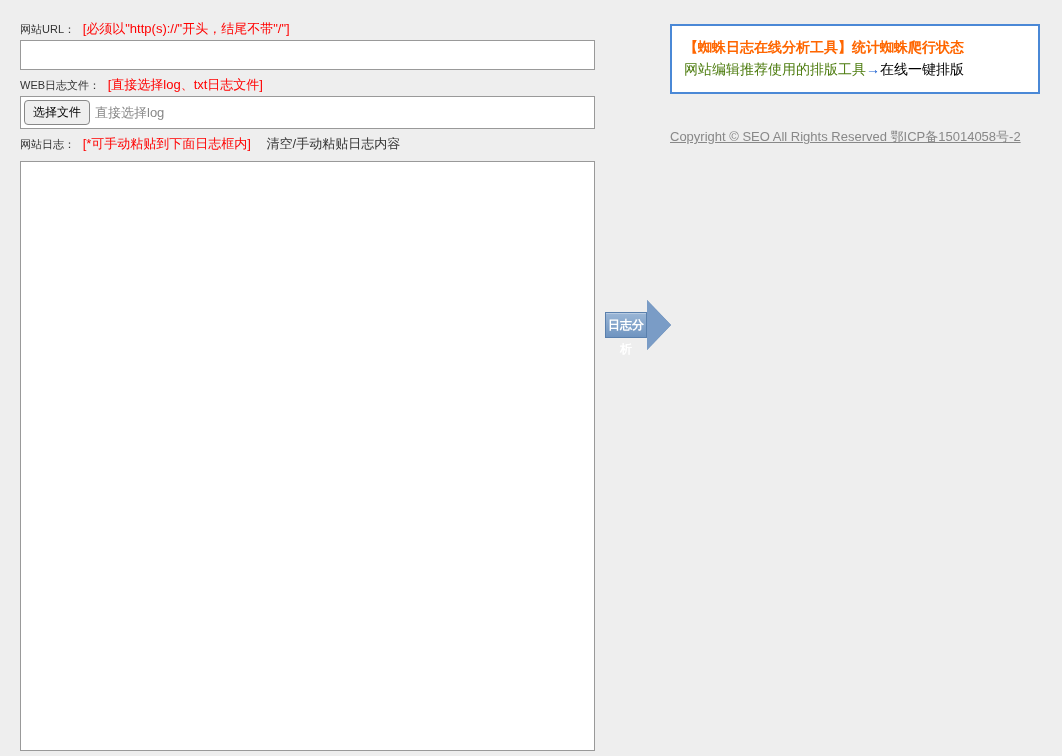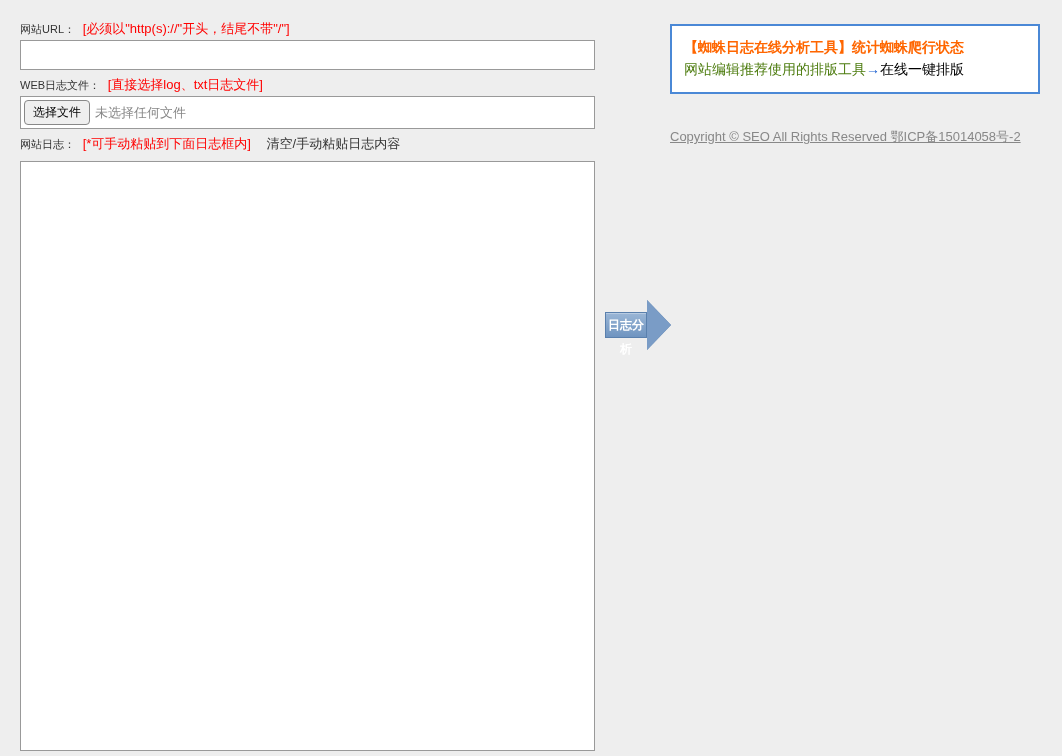--- a/index.html
+++ b/index.html
@@ -177,21 +177,21 @@
     <div class="row">
       <span class="label">网站URL：</span>
       <span class="hint">[必须以"http(s)://"开头，结尾不带"/"]</span>
       <input type="text" value="" style="">
     </div>
     <div class="row">
       <span class="label">WEB日志文件：</span>
       <span class="hint">[直接选择log、txt日志文件]</span>
       <div class="file-row">
         <button class="file-btn">选择文件</button>
-        <span class="file-status">未选择任何文件</span>
+        <span class="file-status">直接选择log</span>
       </div>
     </div>
     <div class="row logline">
       <span class="label">网站日志：</span>
       <span class="hint">[*可手动粘贴到下面日志框内]</span>
       <span class="clearlink">清空/手动粘贴日志内容</span>
     </div>
     <textarea style=""></textarea>
     
   </div>

